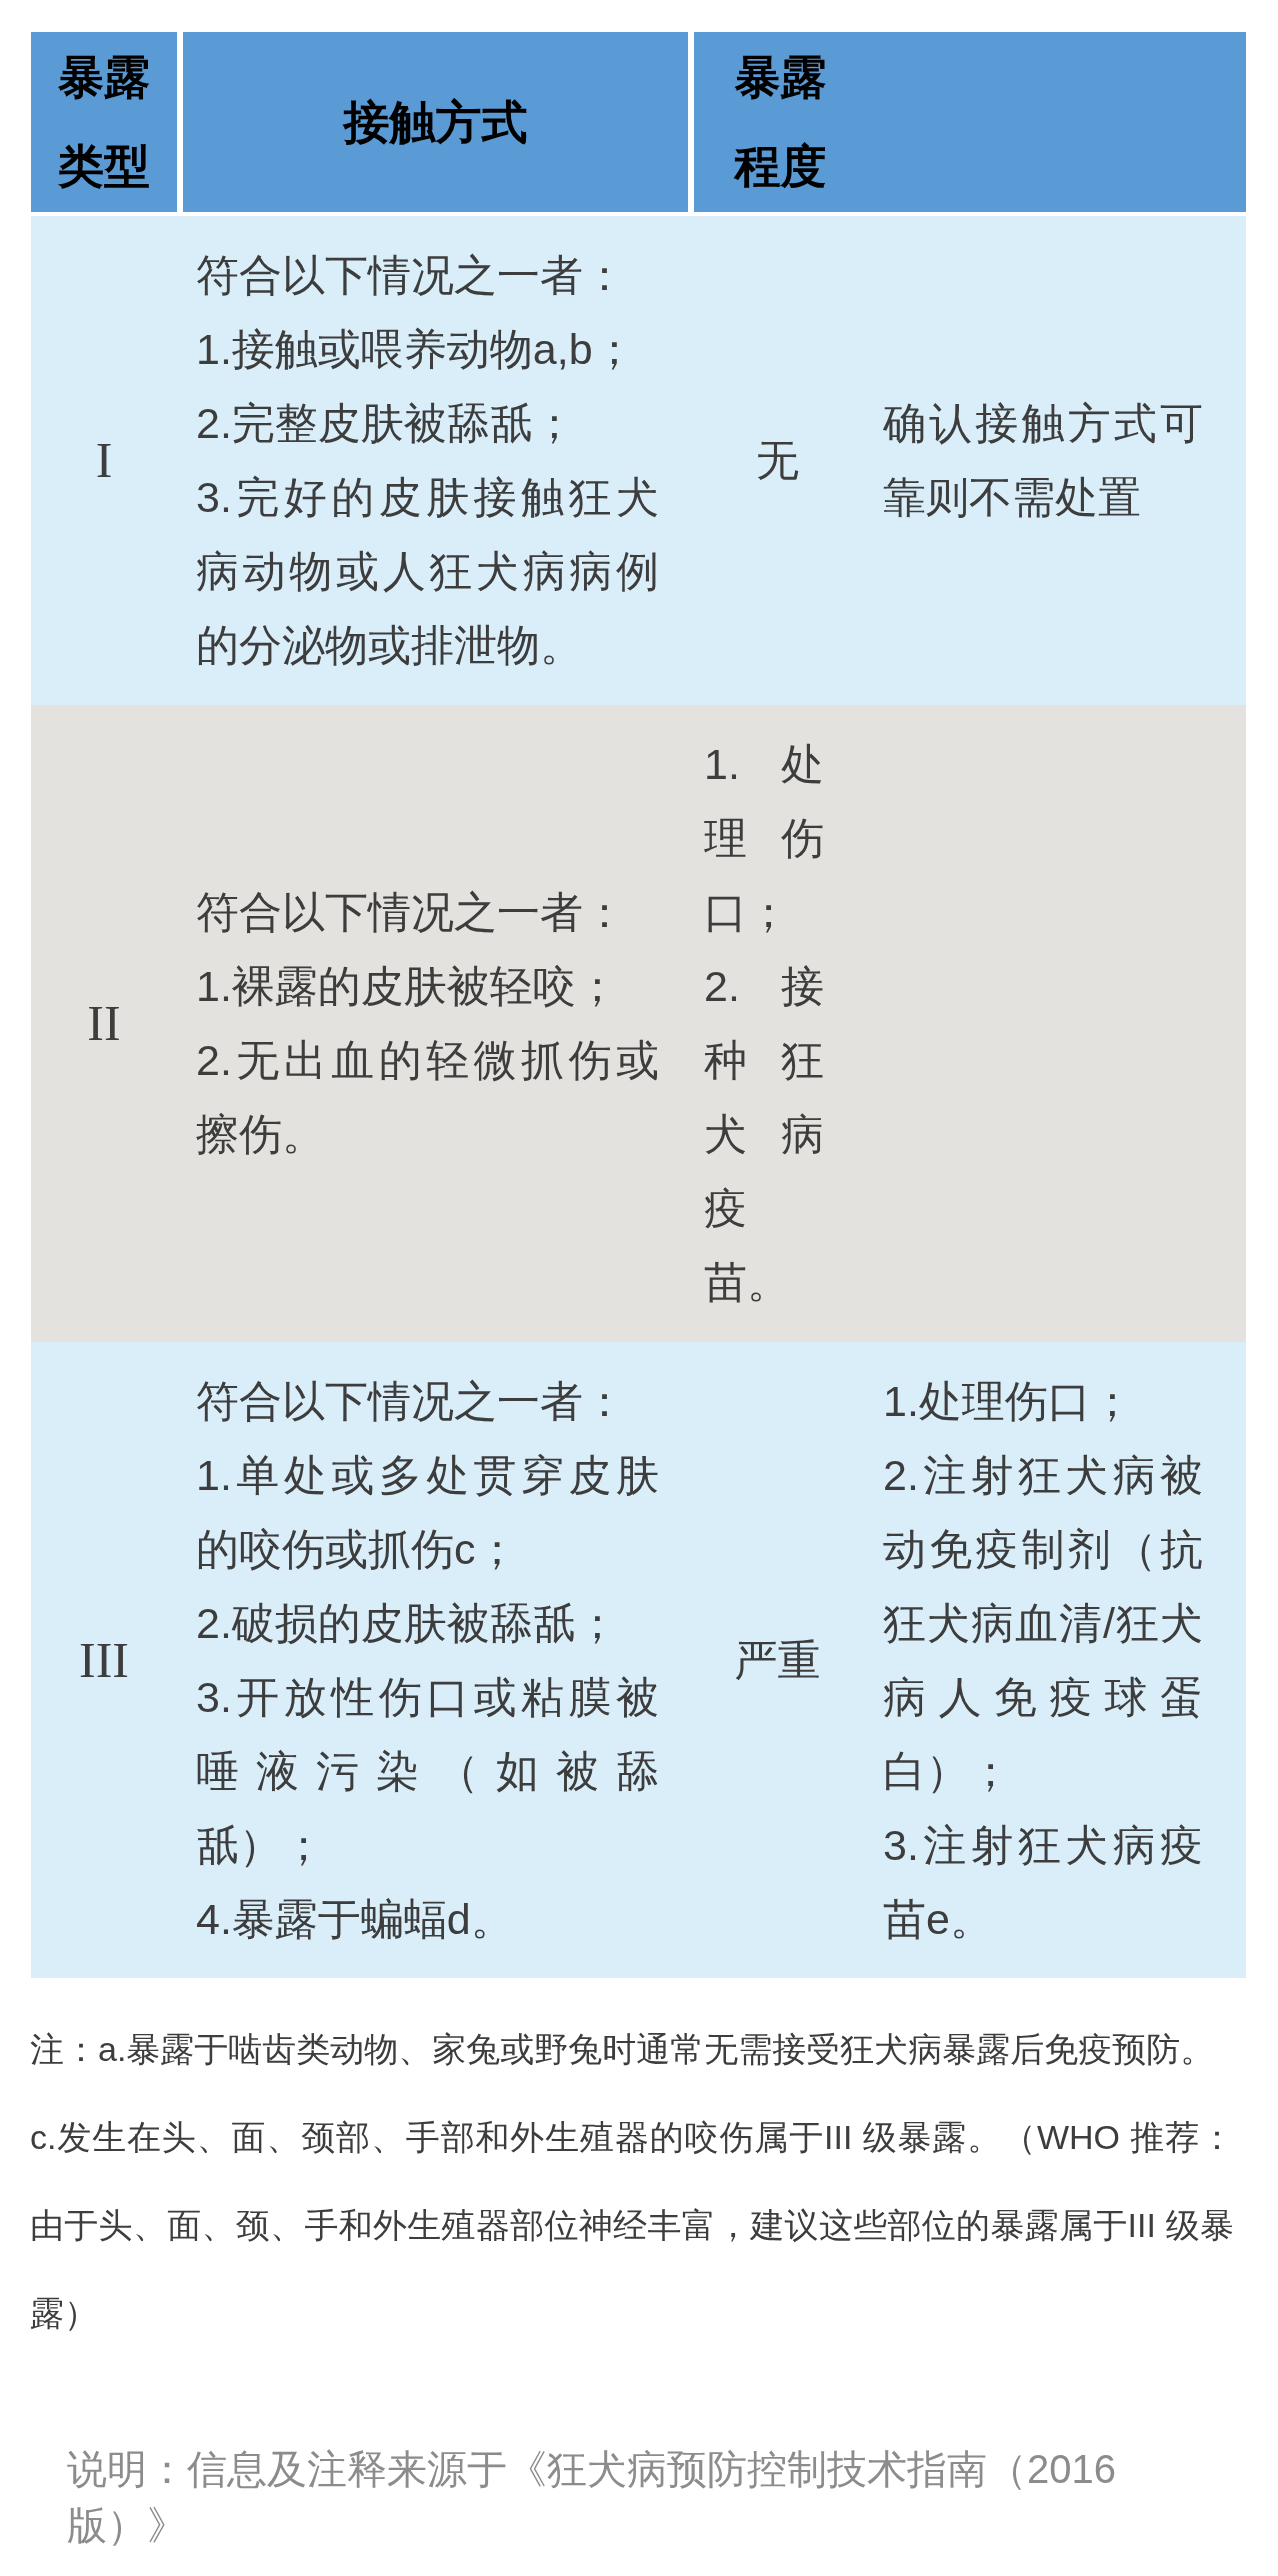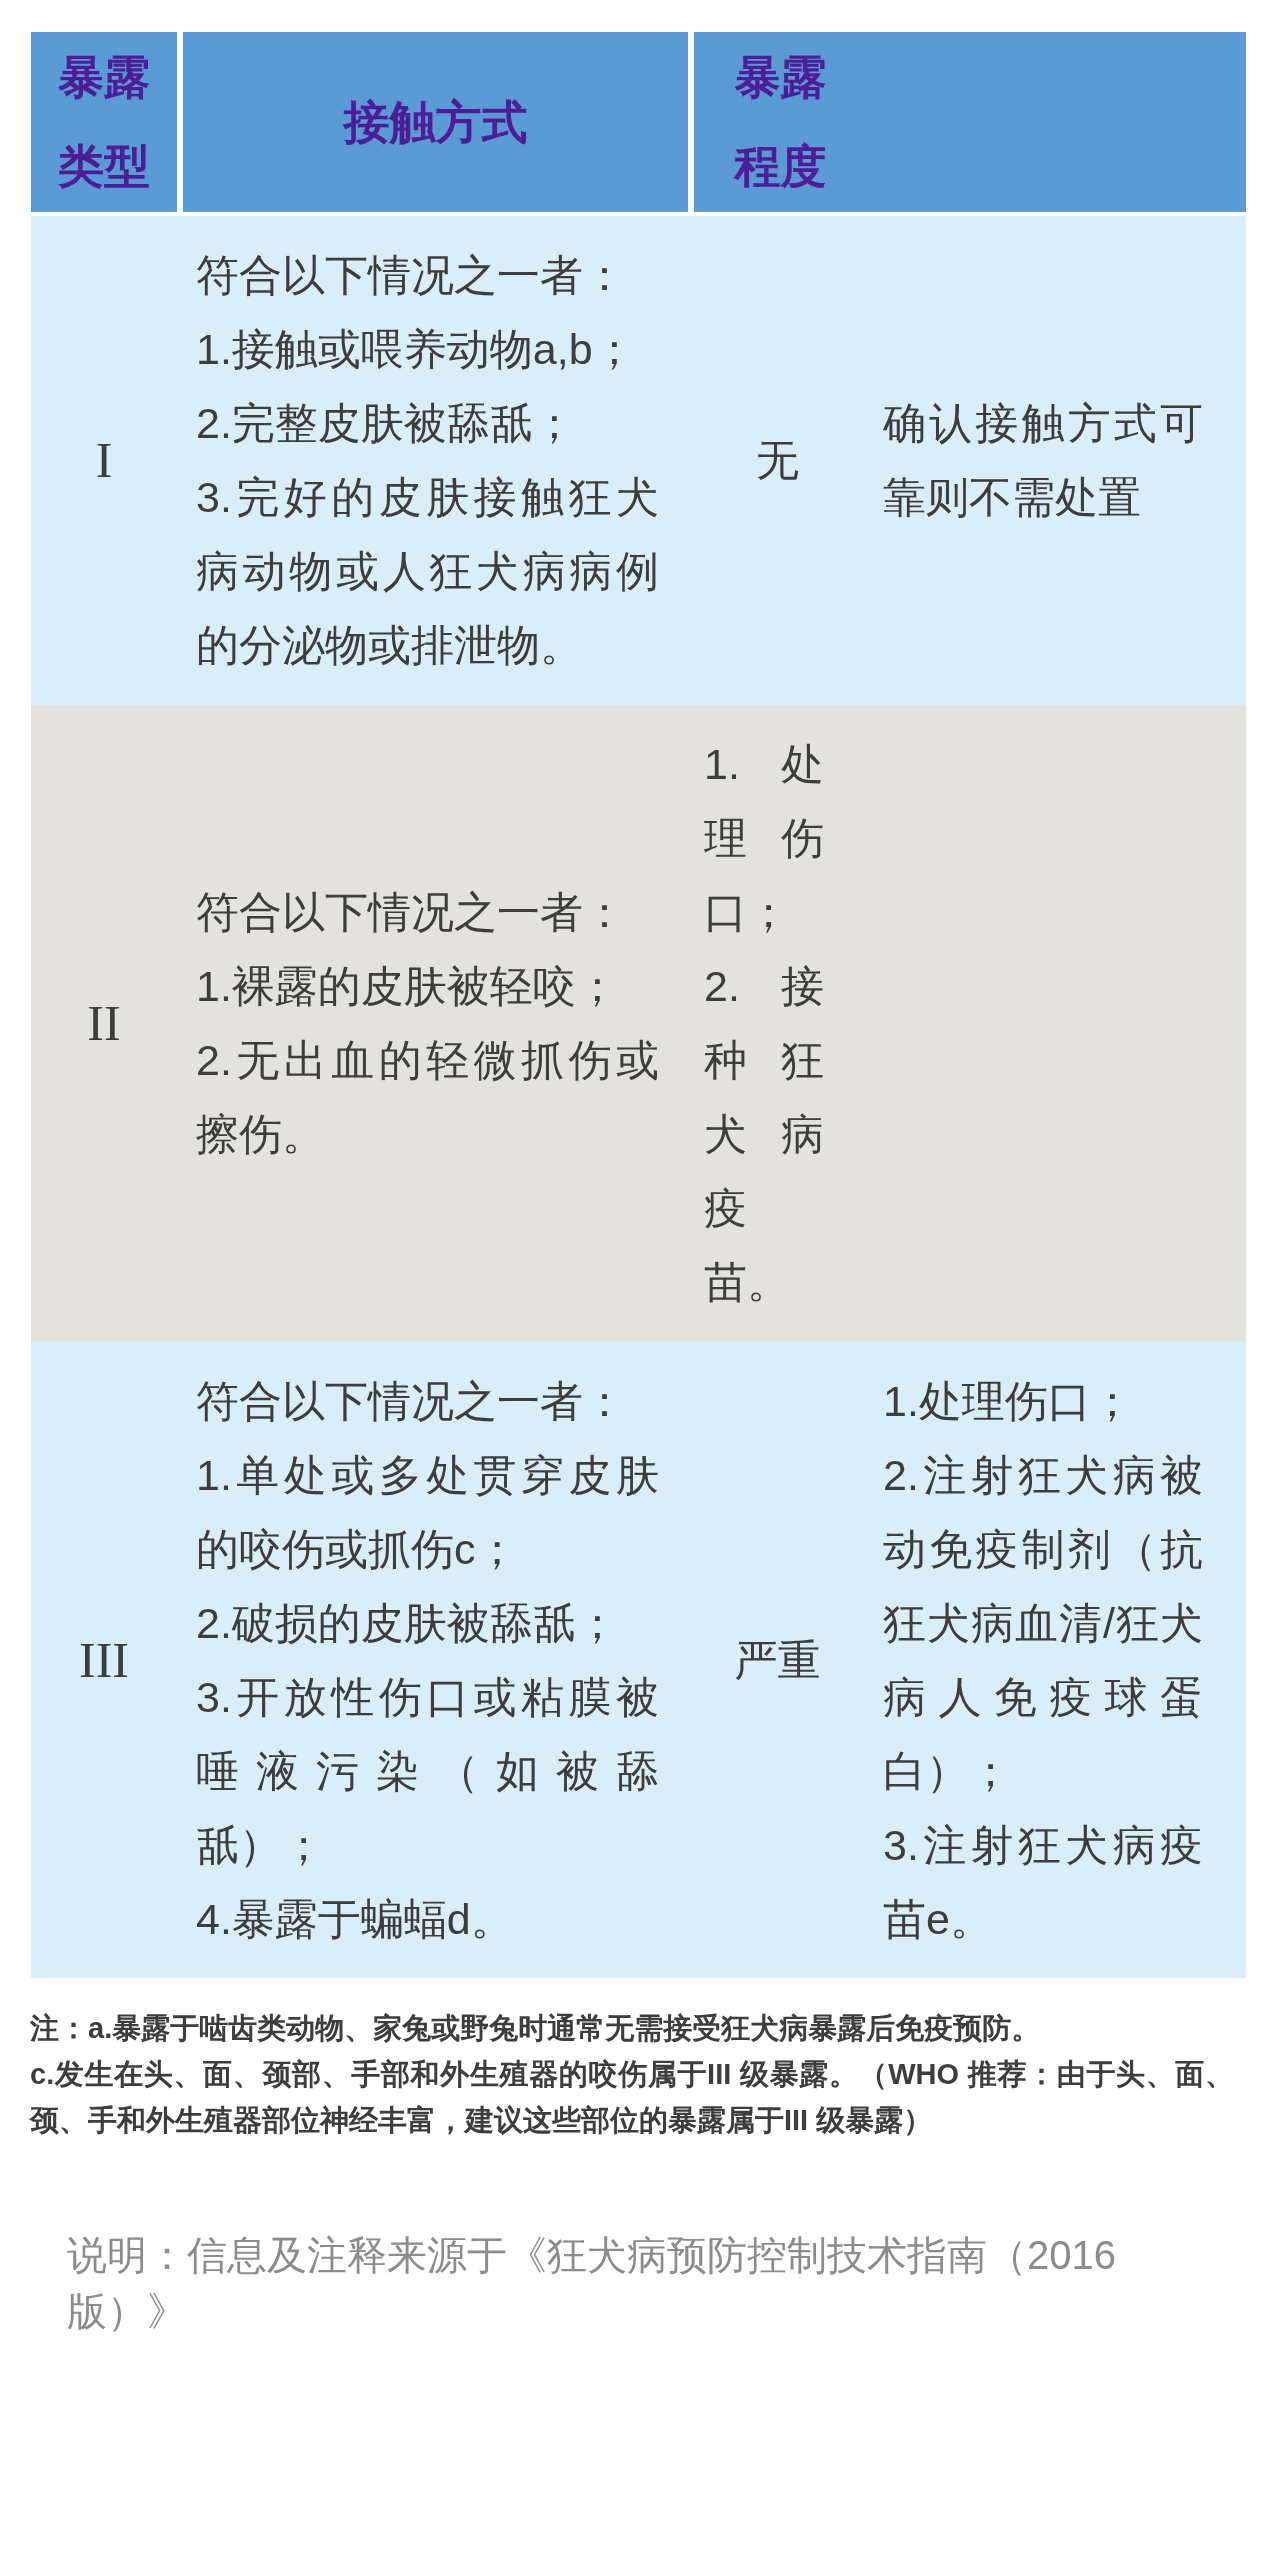--- a/index.html
+++ b/index.html
@@ -9,21 +9,21 @@
     color:#3d3d3d;
     -webkit-font-smoothing:antialiased;
   }
   .page { width:1278px; min-height:2576px; box-sizing:border-box; padding-top:32px; }
 
   
   .xtable { margin-left:31px; width:1215px; }
   .trow { display:grid; grid-template-columns:146px 511px 179px 379px; }
   .trow.header {
     background:#5b9bd5;
-    color:#4c1d95;
+    color:#000000;
     font-weight:bold;
     font-size:46px;
     line-height:89px;
     min-height:184px;
     box-sizing:border-box;
     border-bottom:4px solid #ffffff;
   }
   .header .cell {
     display:flex; align-items:center; justify-content:center;
     text-align:center;
@@ -50,24 +50,23 @@
   .treatment-cell { padding:22.4px 43px 22.4px 16px;justify-content:flex-end; }
   .cell-text {
     width:100%;
     white-space:pre-line;
     text-align:justify;
   }
 
   
   .notes {
     margin:27px 44px 0 30px;
-    font-size:29px;
-    line-height:46px;
+    font-size:34px;
+    line-height:88px;
     text-align:justify;
-    font-weight:bold;
   }
   .notes p { margin:0; }
 
   
   .source {
     margin:84px 32px 0 67px;
     font-size:40px;
     line-height:56px;
     color:#8c8c8c;
   }

